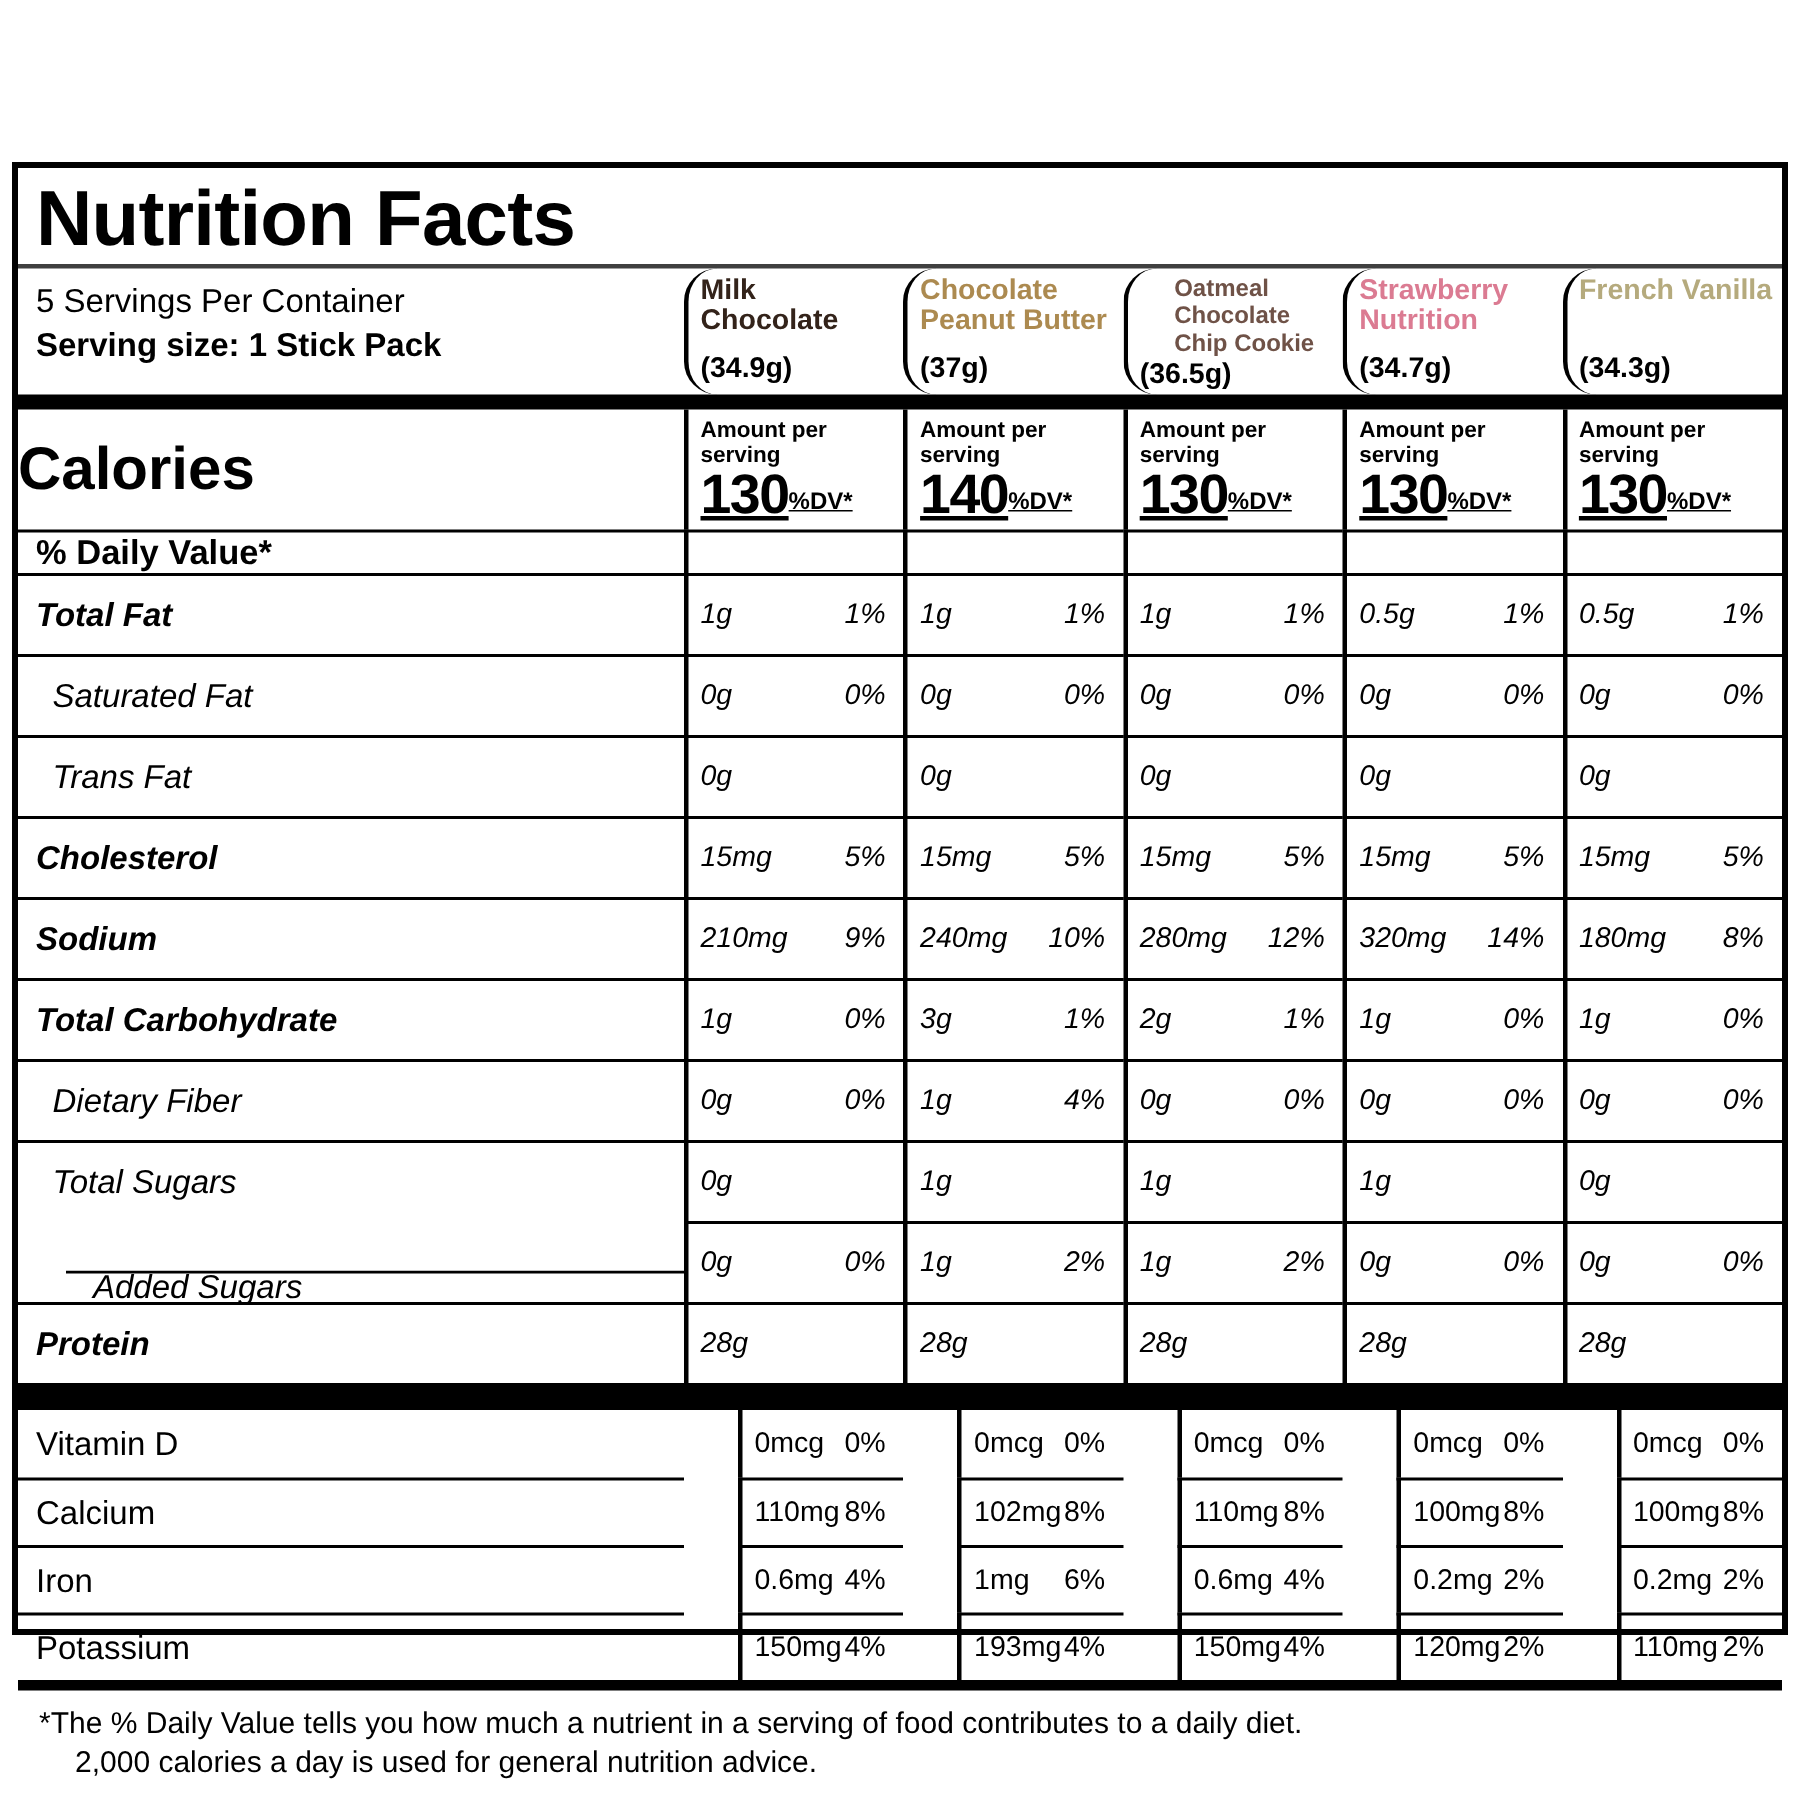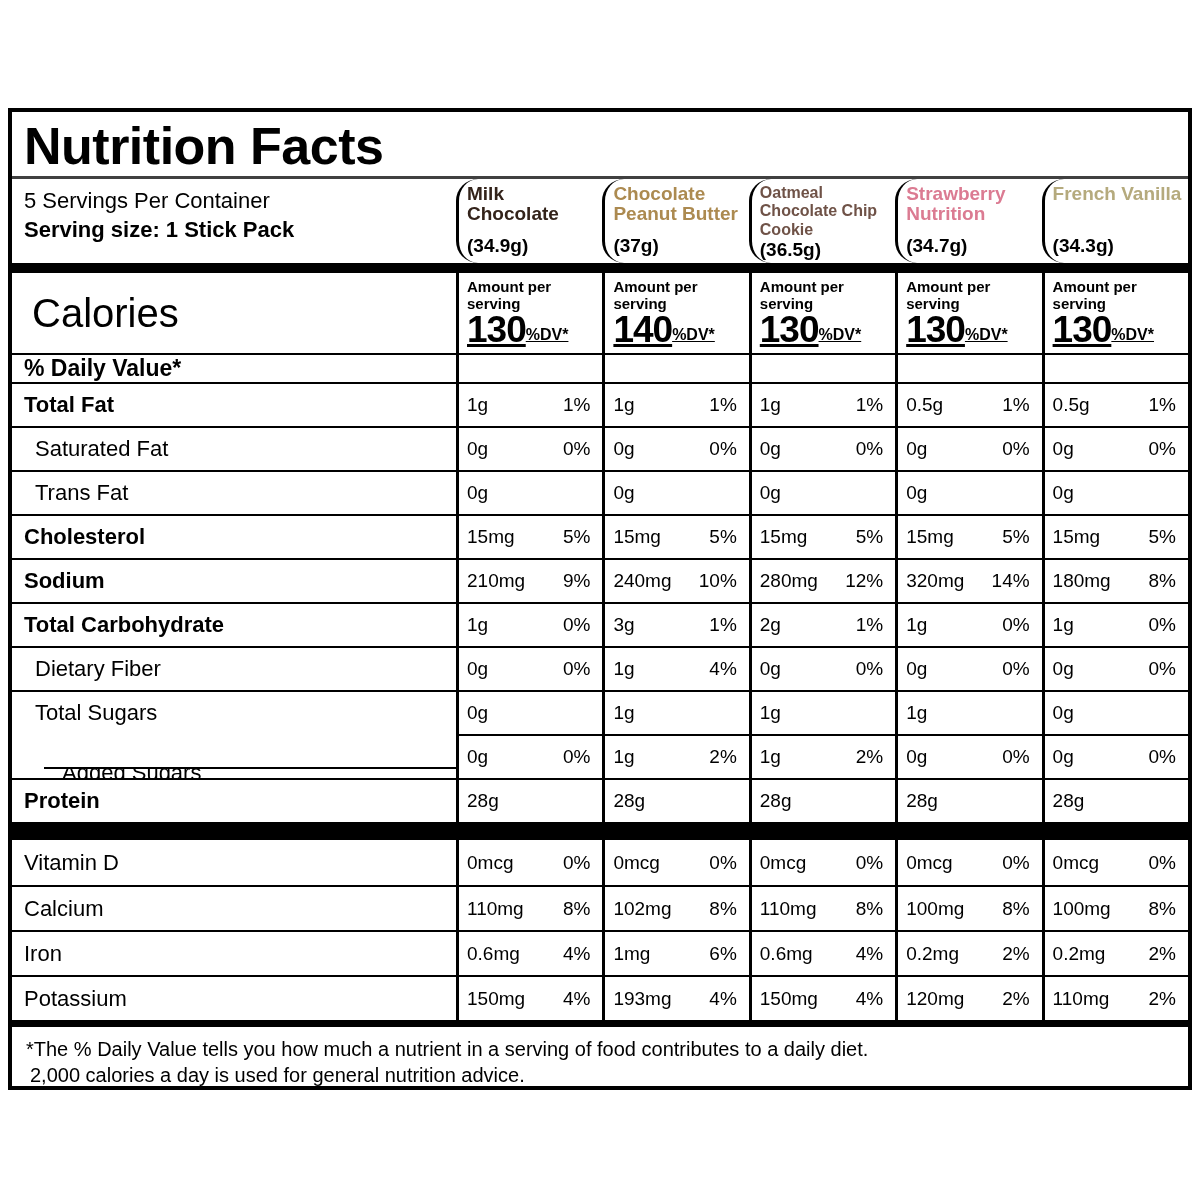--- a/index.html
+++ b/index.html
@@ -16,54 +16,54 @@
 
   .row-title { height:69px; border-bottom:3px solid #404040; padding:4px 0 0 12px; }
   .row-title span { font-size:52px; font-weight:bold; letter-spacing:-0.5px; }
 
   .row-header { height:84px; }
   .serving-cell { padding:9px 0 0 12px; }
   .servings-line { font-size:22px; margin-bottom:3px; }
   .serving-size-line { font-size:22px; font-weight:bold; }
   .flavor-cell { padding:5px 4px 4px 8px; display:flex; flex-direction:column;border-radius:22px; }
   .flavor-name { font-weight:bold; font-size:19px; line-height:1.06; }
-  .flavor-name.small { font-size:16px; line-height:1.15; }
+  .flavor-name.small { font-size:16px; line-height:1.15;margin-left:23px; }
   .flavor-weight { font-weight:bold; font-size:19px; color:#000; margin-top:auto; padding-bottom:2px; }
 
   .bar { width:100%; background:#000; flex:none; }
   .bar10 { height:10px; } .bar18 { height:18px; } .bar7 { height:7px; }
 
   .row-calories { height:88px; }
   .calories-label-cell { display:flex; align-items:center; 
-                         font-size:40px; font-weight:normal;margin-left:20px; }
+                         font-size:40px; font-weight:bold; }
   .cal-cell { padding:6px 10px 6px 8px; display:flex; flex-direction:column; justify-content:space-between; }
   .aps { font-weight:bold; font-size:15px; line-height:1.1; width:90px; }
   .cal-bottom { display:flex; justify-content:flex-start; align-items:flex-end;text-decoration:underline; }
   .cal-num { font-size:37px; font-weight:bold; letter-spacing:-1px; line-height:0.95; }
   .dv-star { font-size:16px; font-weight:bold; padding-bottom:3px; }
 
   .row-dv { height:44px; }
   .dv-label-cell { display:flex; align-items:center; padding-left:12px;
                    font-size:23px; font-weight:bold; }
 
-  .nutrient-row { height:44px; }
-  .vitamin-row { height:45px; }
+  .nutrient-row { height:54px;font-style:italic; }
+  .vitamin-row { height:45px;gap:36px; }
   .label-cell { display:flex; align-items:center; padding-left:12px; font-size:22px; }
   .label-cell.bold { font-weight:bold; }
   .label-cell.ind1 { padding-left:23px; }
   .label-cell.ind2 { padding-left:50px;margin-top:33px; }
   .val-cell { display:flex; align-items:center; justify-content:space-between;
               padding:0 12px 0 8px; font-size:19px; }
 
   .row.hairline > .cell:first-child { border-top:0; position:relative; }
   .row.hairline > .cell:first-child::before { content:''; position:absolute; top:0; left:32px; right:0;
               height:2px; background:#000; }
 
   .row-footnote { flex:1; display:block; padding:9px 12px 0 14px; font-size:20px; line-height:26px; }
-  .fn2 { margin-left:4px; }
+  .fn2 { margin-left:24px; }
 </style>
 </head>
 <body>
 
 <div class="label-wrap">
 
   <div class="row-title">
     <span>Nutrition Facts</span>
   </div>
 

